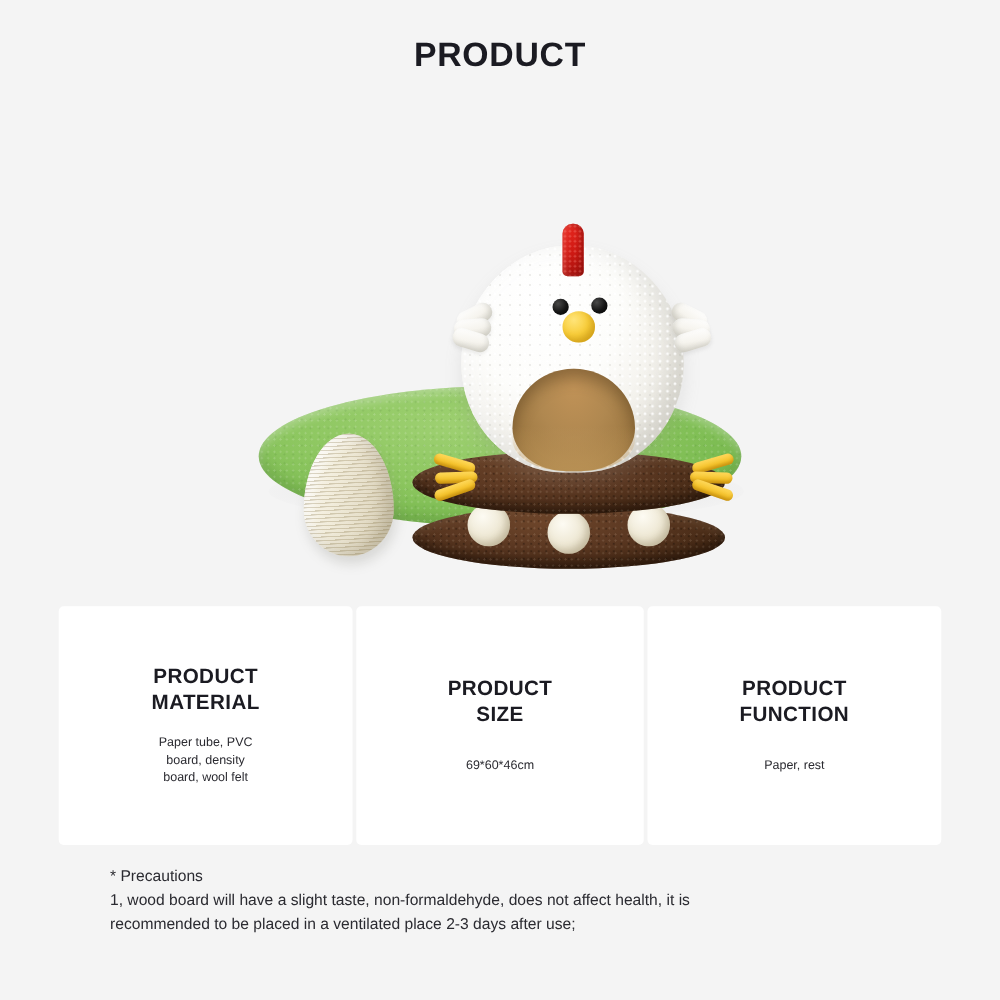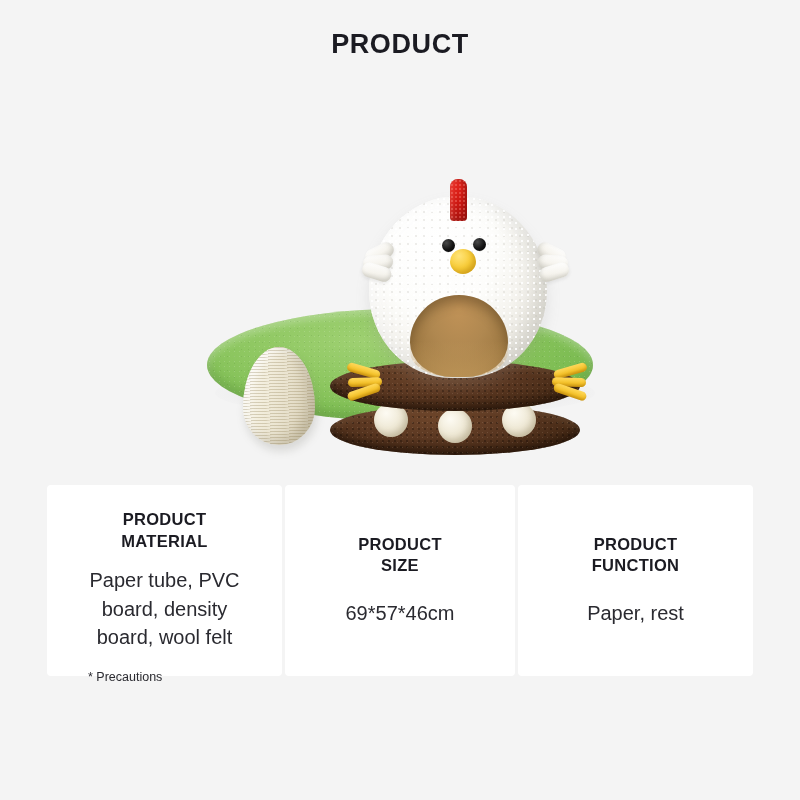--- a/index.html
+++ b/index.html
@@ -317,33 +317,33 @@
   .card-title {
     font-size: 16.5px;
     font-weight: bold;
     line-height: 1.3;
     letter-spacing: 0.3px;
     color: #1b1b22;
     white-space: pre-line;
   }
   .card-value {
     margin-top: 14px;
-    font-size: 20px;
+    font-size: 10px;
     line-height: 1.42;
     color: #2a2a30;
     white-space: pre-line;
   }
   .card.c2 .card-value,
   .card.c3 .card-value { margin-top: 22px; }
 
   
   .precautions {
     position: absolute;
     left: 88px;
-    top: 668px;
+    top: 692px;
     width: 640px;
     font-size: 12.5px;
     line-height: 1.52;
     color: #2b2b31;
   }
   .prec-line { white-space: pre-wrap; }
 </style>
 </head>
 <body>
 
@@ -406,25 +406,27 @@
     <div class="card-title">PRODUCT
 MATERIAL</div>
     <div class="card-value">Paper tube, PVC
 board, density
 board, wool felt</div>
   </div>
 
   <div class="card c2">
     <div class="card-title">PRODUCT
 SIZE</div>
-    <div class="card-value">69*57*46cm</div>
+    <div class="card-value">69*60*46cm</div>
   </div>
 
   <div class="card c3">
     <div class="card-title">PRODUCT
 FUNCTION</div>
     <div class="card-value">Paper, rest</div>
   </div>
 </div>
 
 <div class="precautions">
   <div class="prec-line">* Precautions</div>
+  <div class="prec-line">1, wood board will have a slight taste, non-formaldehyde, does not affect health, it is
+recommended to be placed in a ventilated place 2-3 days after use;</div>
 </div>
 
 </body></html>

